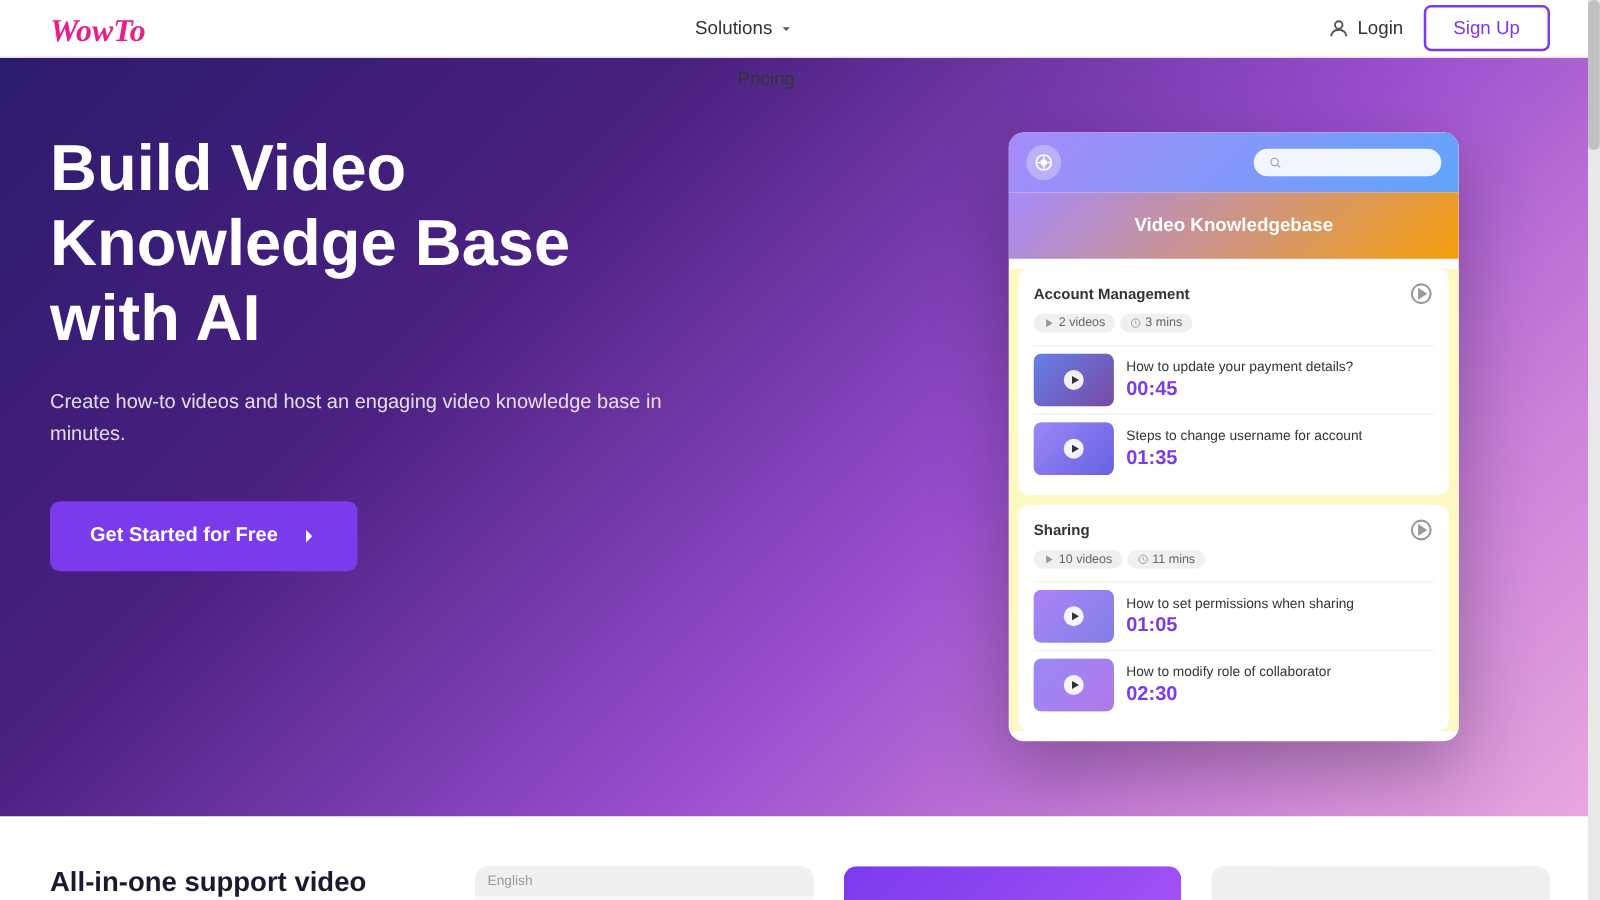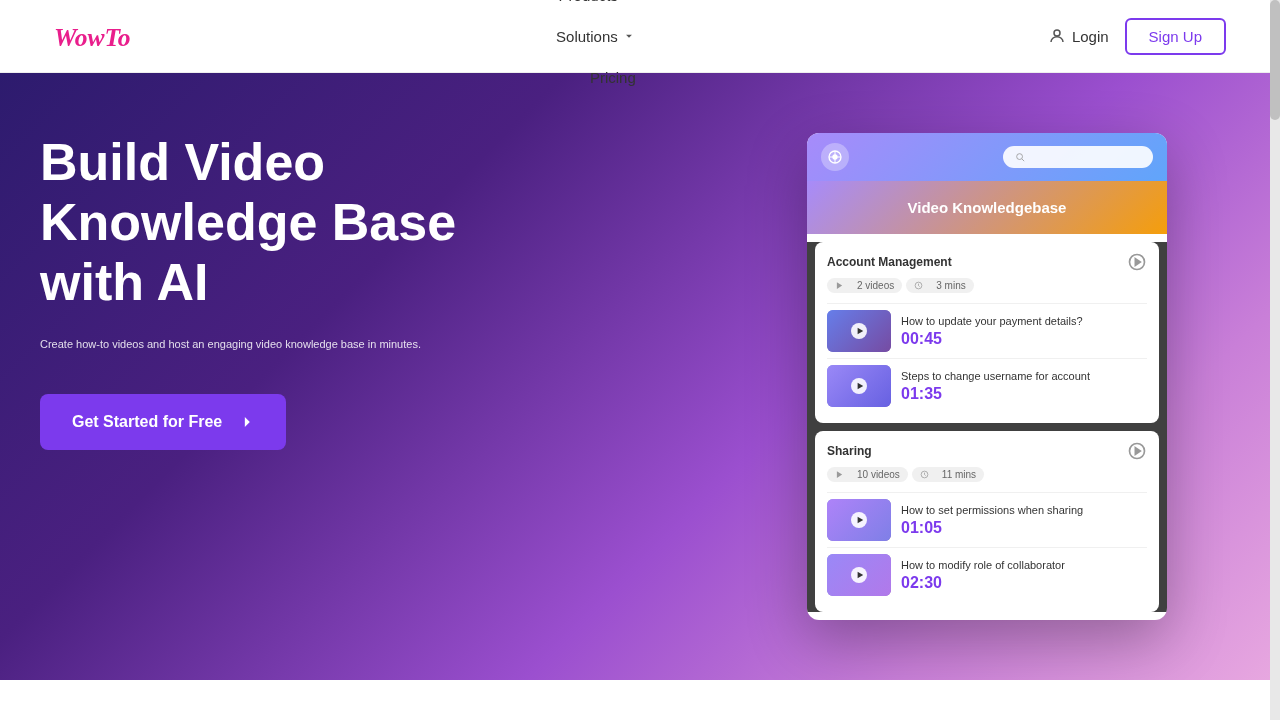--- a/index.html
+++ b/index.html
@@ -1,21 +1,21 @@
 <!DOCTYPE html>
 <html><head>
   <meta charset="utf-8">
   <style>
     * { margin: 0; padding: 0; box-sizing: border-box; }
     body { font-family: -apple-system, BlinkMacSystemFont, 'Segoe UI', sans-serif; width: 1280px; overflow-x: hidden; }
 
     
     .navbar {
       display: flex; align-items: center; justify-content: space-between;
-      padding: 0 54px; height: 73px; background: #fff;
+      padding: 0 40px; height: 46px; background: #fff;
       border-bottom: 1px solid #eee; position: relative; z-index: 10;
     }
     .nav-logo { display: flex; align-items: center; }
     .nav-logo svg { width: 90px; height: 40px; }
     .nav-links { display: flex; align-items: flex-end; gap: 8px; flex-direction: column; }
     .nav-link {
       display: flex; align-items: center; gap: 4px;
       padding: 8px 16px; font-size: 15px; color: #333;
       cursor: pointer; border: none; background: none; text-decoration: none;
     }
@@ -35,21 +35,21 @@
       background: linear-gradient(135deg, #2d1b6e 0%, #4a2080 30%, #9b4fcf 60%, #c97fd8 80%, #e8a8e0 100%);
       min-height: 560px; padding: 60px 40px 60px 40px;
       display: flex; justify-content: space-between;
       position: relative; overflow: hidden;
     }
     .hero-left { max-width: 520px; }
     .hero-title {
       font-size: 52px; font-weight: 700; color: #fff; line-height: 1.15; margin-bottom: 24px;
     }
     .hero-subtitle {
-      font-size: 11px; color: rgba(255,255,255,0.85); line-height: 1.6;
+      font-size: 16px; color: rgba(255,255,255,0.85); line-height: 1.6;
       margin-bottom: 40px; 
     }
     .cta-btn {
       display: inline-flex; align-items: center; gap: 12px;
       background: #7c3aed; color: #fff; padding: 18px 32px;
       border-radius: 8px; font-size: 16px; font-weight: 600;
       cursor: pointer; border: none; text-decoration: none;
     }
     .cta-btn svg { width: 20px; height: 20px; fill: #fff; }
 
@@ -69,27 +69,27 @@
       border-radius: 20px; padding: 4px 12px; gap: 6px; width: 150px;
     }
     .widget-search-input { border: none; background: transparent; font-size: 12px; color: #666; outline: none; width: 110px; }
 
     .widget-banner {
       background: linear-gradient(135deg, #a78bfa 0%, #f59e0b 100%);
       padding: 18px; text-align: center;
     }
     .widget-banner-title { color: #fff; font-weight: 700; font-size: 15px; }
 
-    .widget-body { background: #404040; padding: 0; }
+    .widget-body { background: #fef9c3; padding: 0; }
     .widget-section { background: #fff; margin: 8px 8px; border-radius: 8px; padding: 10px 12px; }
     .widget-section-header { display: flex; justify-content: space-between; align-items: center; margin-bottom: 6px; }
     .widget-section-title { font-size: 12px; font-weight: 600; color: #333; }
     .widget-section-play { width: 20px; height: 20px; color: #666; }
     .widget-tags { display: flex; gap: 4px; margin-bottom: 10px; }
-    .widget-tag { background: #f0f0f0; border-radius: 20px; padding: 2px 8px; font-size: 10px; color: #666; display: flex; align-items: center; gap: 13px; }
+    .widget-tag { background: #f0f0f0; border-radius: 20px; padding: 2px 8px; font-size: 10px; color: #666; display: flex; align-items: center; gap: 3px; }
 
     .widget-video-item { display: flex; align-items: center; gap: 10px; padding: 6px 0; border-top: 1px solid #f0f0f0; }
     .widget-thumb {
       width: 64px; height: 42px; border-radius: 6px; flex-shrink: 0; position: relative; overflow: hidden;
       background: linear-gradient(135deg, #667eea, #764ba2);
     }
     .widget-thumb-play {
       position: absolute; top: 50%; left: 50%; transform: translate(-50%,-50%);
       width: 16px; height: 16px; background: rgba(255,255,255,0.9); border-radius: 50%;
       display: flex; align-items: center; justify-content: center;

